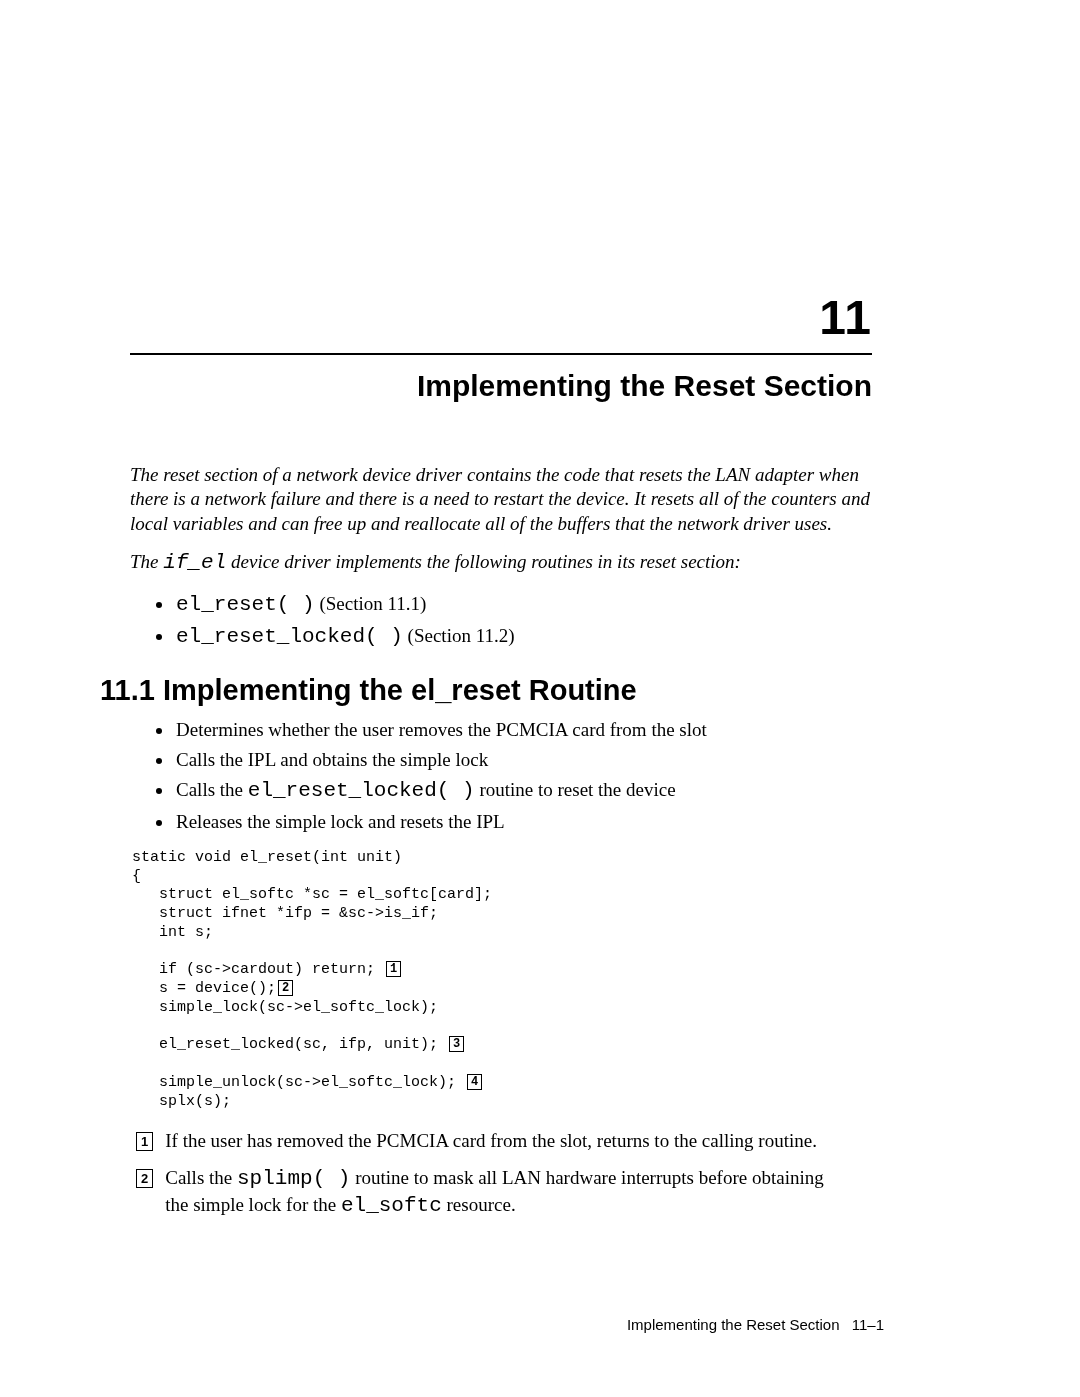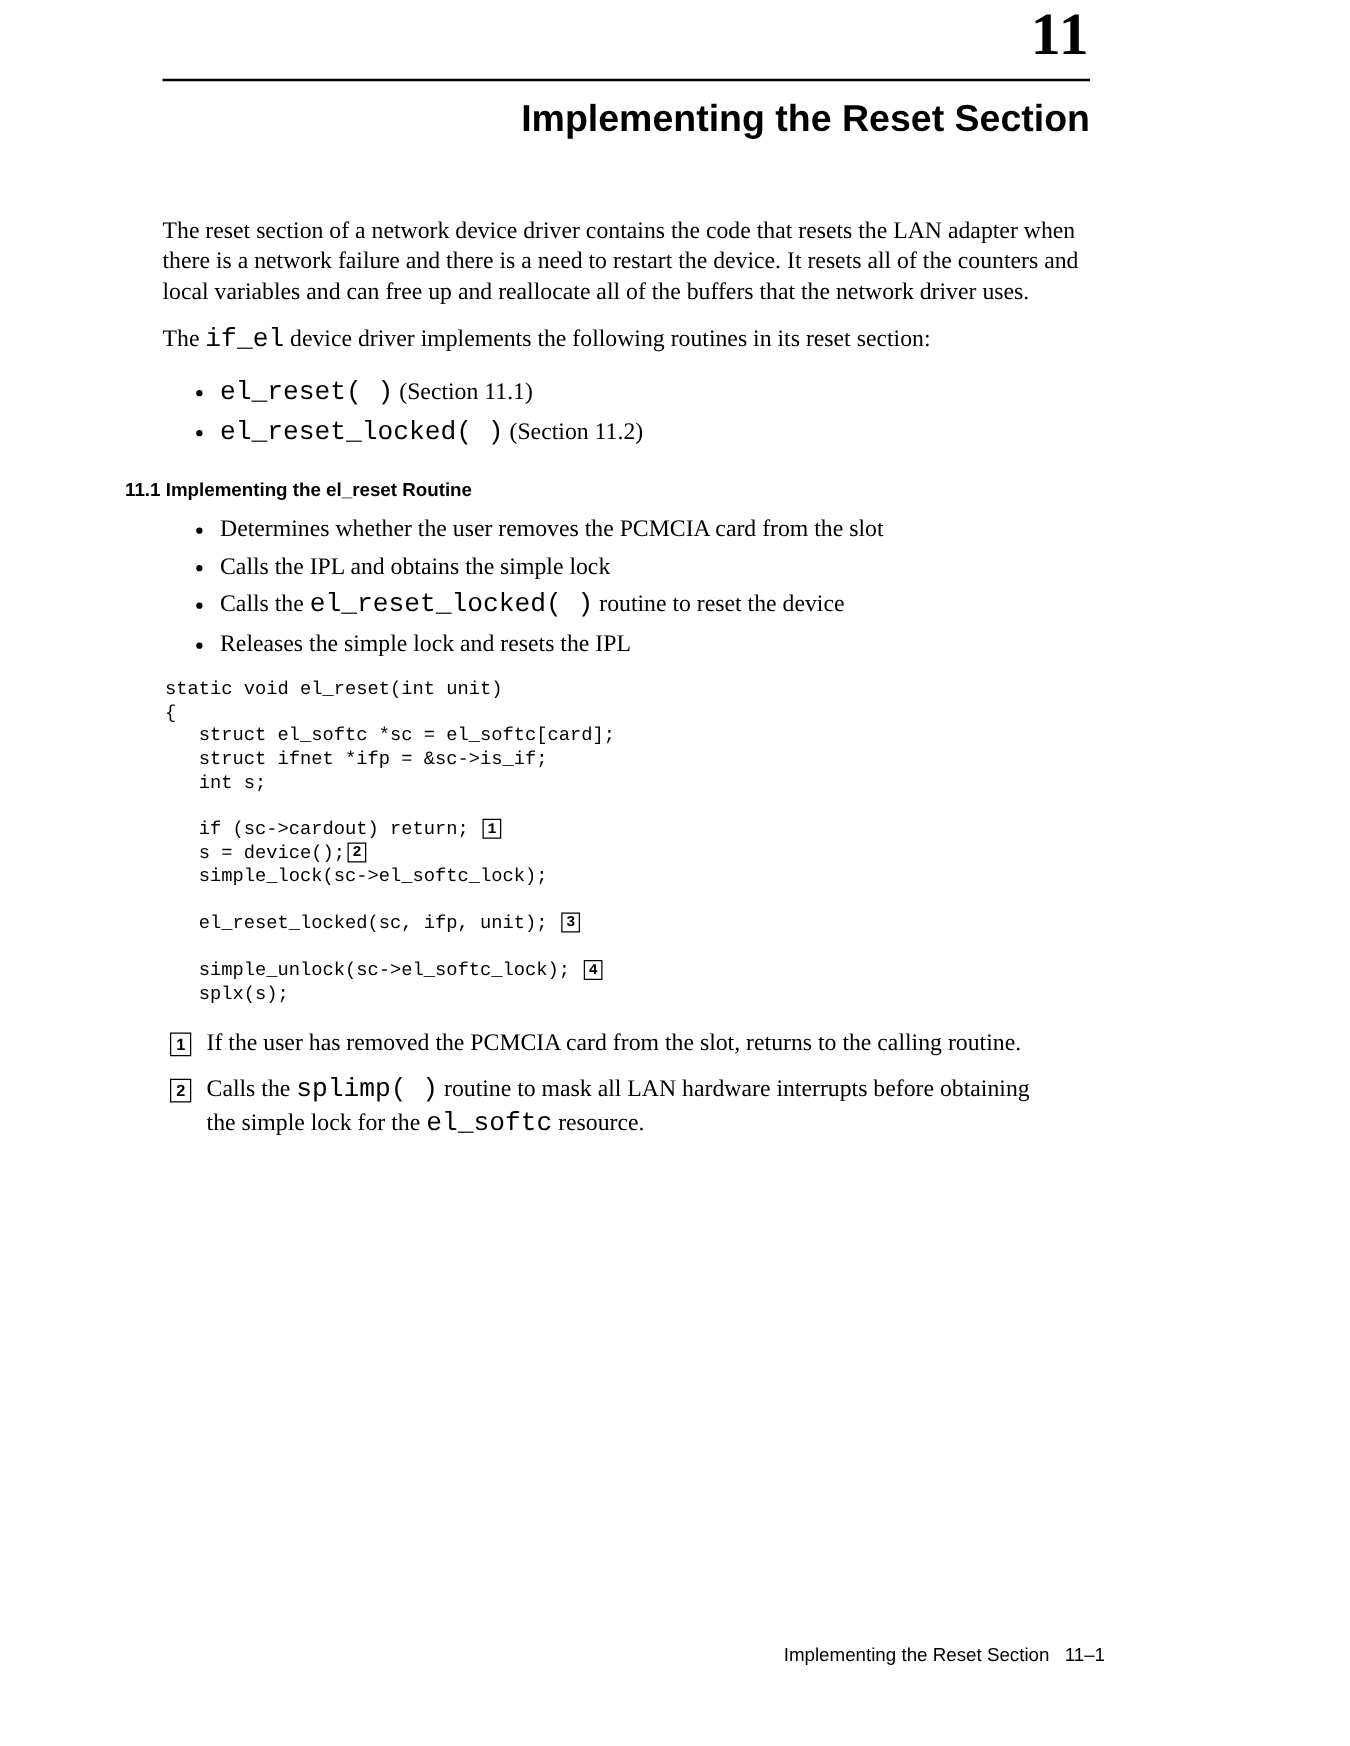--- a/index.html
+++ b/index.html
@@ -16,59 +16,61 @@
     color: #000;
     box-sizing: border-box;
   }
   .content {
     position: absolute;
     left: 130px;
     width: 742px;
     top: 0;
   }
   .chapnum {
-    font-family: Liberation Serif, serif;
+    font-family: Liberation Sans, sans-serif;
     font-weight: bold;
     font-size: 48px;
     text-align: right;
+    margin-top: 290px;
     margin-bottom: 8px;
     letter-spacing: 1px;
   }
   .rule {
     border: 0;
     border-top: 2px solid #000;
     margin: 0 0 14px 0;
   }
   .chaptitle {
     font-family: Helvetica, Arial, sans-serif;
     font-weight: bold;
     font-size: 30px;
     text-align: right;
     margin: 0 0 60px 0;
   }
   .para {
     font-size: 19px;
     line-height: 1.28;
     margin: 0 0 14px 0;
     text-align: left;
+    font-style: italic;
   }
   .bullets {
     margin: 0 0 14px 0;
     padding-left: 44px;
   }
   .bullets li {
     font-size: 19px;
     line-height: 1.36;
     margin-bottom: 4px;
     padding-left: 2px;
   }
   .sect-head {
     font-family: Helvetica, Arial, sans-serif;
     font-weight: bold;
-    font-size: 15px;
+    font-size: 29px;
     margin: 22px 0 10px -30px;
   }
   .tt {
     font-family: "Courier New", Courier, monospace;
     font-size: 21px;
   }
   .codeblock {
     font-family: "Courier New", Courier, monospace;
     font-size: 15px;
     line-height: 1.25;

